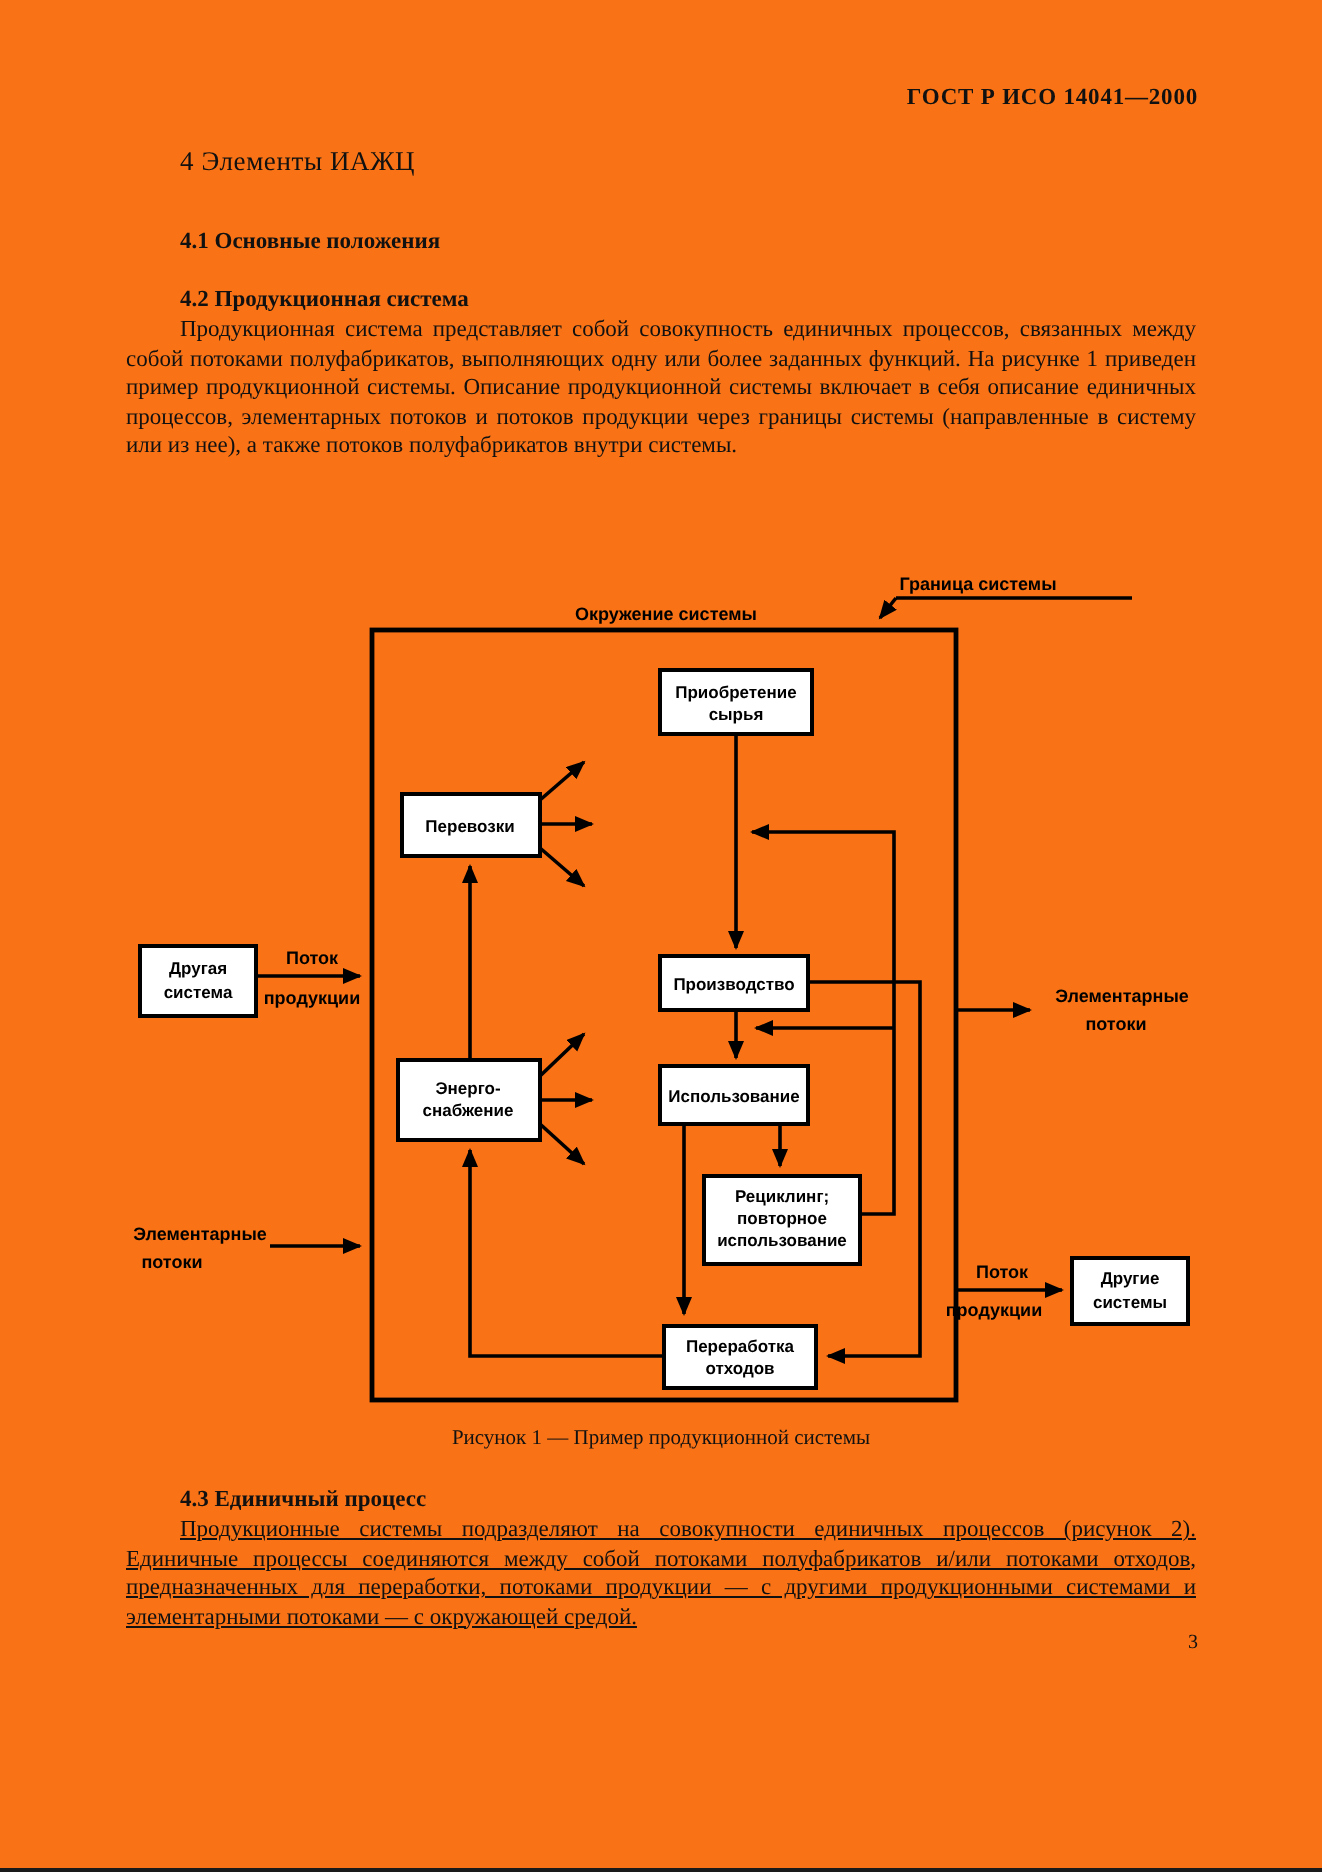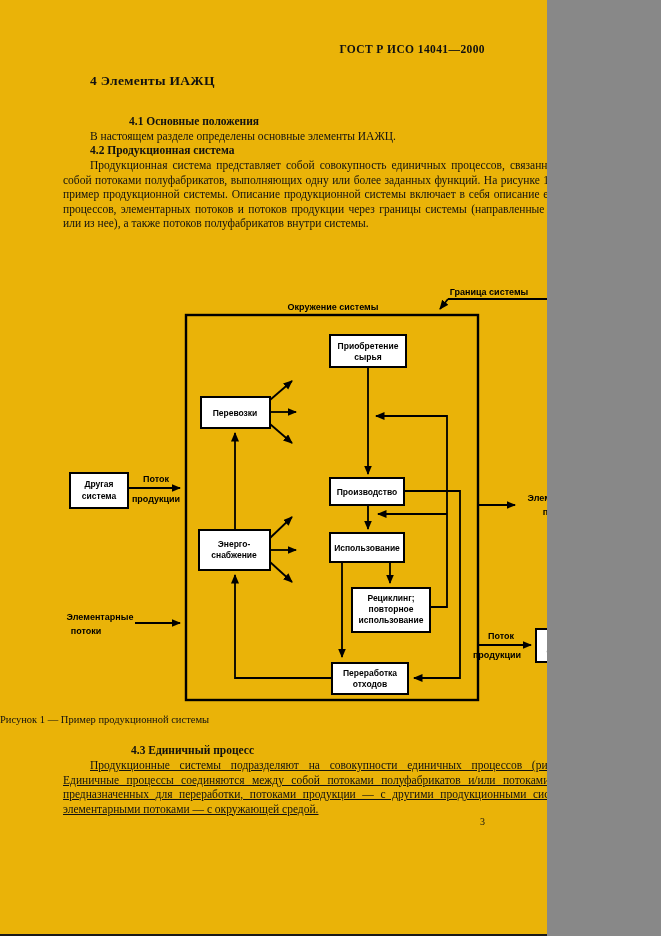--- a/index.html
+++ b/index.html
@@ -1,43 +1,43 @@
 <!DOCTYPE html>
 <html><head>
 <meta charset="utf-8">
 <style>
   html,body{margin:0;padding:0;background:#888;}
   .page{
     position:relative;
-    width:547px;height:936px;
-    background:#eab308;
+    width:661px;height:936px;
+    background:#f97316;
     font-family:"Liberation Serif", serif;
     color:#111;
     overflow:hidden;
   }
   .hdr{
     position:absolute;top:43px;right:62px;
     font-size:11.5px;font-weight:bold;letter-spacing:.4px;
   }
   .sec-title{
     position:absolute;top:73px;left:90px;
-    font-size:13.5px;font-weight:bold;letter-spacing:.3px;
+    font-size:13.5px;font-weight:normal;letter-spacing:.3px;
   }
   .h2{
     position:absolute;left:90px;
     font-size:11.5px;font-weight:bold;
   }
   .para{
     position:absolute;left:63px;width:535px;
     font-size:11.5px;line-height:14.5px;
     text-align:justify;text-indent:27px;
   }
   .caption{
     position:absolute;top:714px;left:0;width:661px;
-    font-size:10.5px;
+    text-align:center;font-size:10.5px;
   }
   .footer-center{
     position:absolute;top:816px;left:0;width:661px;
     text-align:center;font-size:10px;
   }
   .footer-right{
     position:absolute;top:816px;right:62px;
     font-size:10px;
   }
   .scan-edge{
@@ -51,22 +51,21 @@
   .lbl{font:700 9px "Liberation Sans", sans-serif;fill:#000;text-anchor:middle;}
 </style>
 </head>
 <body>
 
 <div class="page">
 
   <div class="hdr">ГОСТ Р ИСО 14041—2000</div>
   <div class="sec-title">4  Элементы ИАЖЦ</div>
 
-  <div class="h2" style="top:115px;margin-left:39px;">4.1  Основные положения</div>
-  <div class="para" style="top:129px;">В настоящем разделе определены основные элементы ИАЖЦ.</div>
+  <div class="h2" style="top:115px;">4.1  Основные положения</div>
 
   <div class="h2" style="top:144px;">4.2  Продукционная система</div>
   <div class="para" style="top:158px;">Продукционная система представляет собой совокупность единичных процессов, связанных между собой потоками полуфабрикатов, выполняющих одну или более заданных функций. На рисунке 1 приведен пример продукционной системы. Описание продукционной системы включает в себя описание единичных процессов, элементарных потоков и потоков продукции через границы системы (направленные в систему или из нее), а также потоков полуфабрикатов внутри системы.</div>
 
   <svg class="fig" width="661" height="936" viewBox="0 0 661 936">
     <defs>
       <marker id="arr" markerWidth="11" markerHeight="9" refX="8.5" refY="4" orient="auto" markerUnits="userSpaceOnUse">
         <path d="M0,0 L9.5,4 L0,8 z" fill="#000"></path>
       </marker>
     </defs>
@@ -162,19 +161,19 @@
 
     <text class="lbl" x="561" y="501">Элементарные</text>
     <text class="lbl" x="558" y="515">потоки</text>
 
     <text class="lbl" x="501" y="639">Поток</text>
     <text class="lbl" x="497" y="658">продукции</text>
   </svg>
 
   <div class="caption">Рисунок 1 — Пример продукционной системы</div>
 
-  <div class="h2" style="top:744px;margin-left:41px;">4.3  Единичный процесс</div>
+  <div class="h2" style="top:744px;">4.3  Единичный процесс</div>
   <div class="para" style="top:758px;text-decoration:underline;">Продукционные системы подразделяют на совокупности единичных процессов (рисунок 2). Единичные процессы соединяются между собой потоками полуфабрикатов и/или потоками отходов, предназначенных для переработки, потоками продукции — с другими продукционными системами и элементарными потоками — с окружающей средой.</div>
 
   <div class="footer-right">3</div>
 
   <div class="scan-edge"></div>
 </div>
 
 </body></html>

